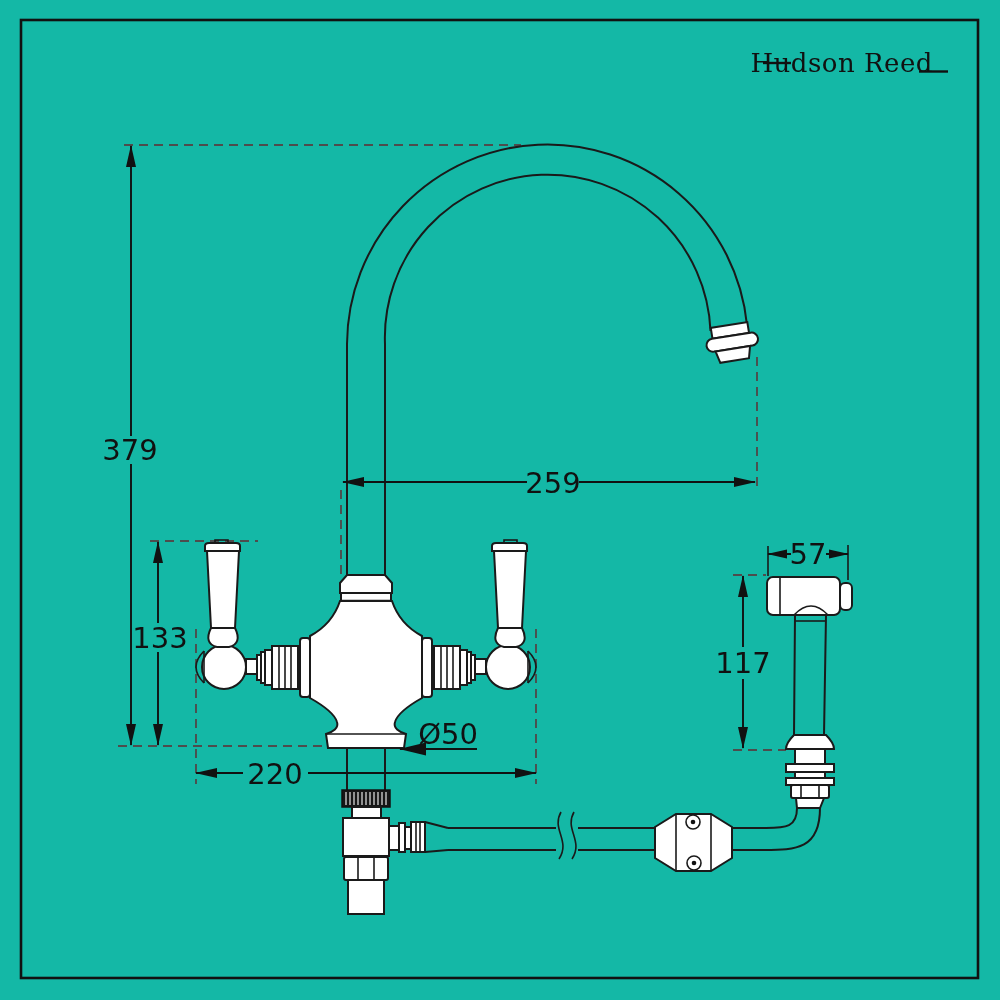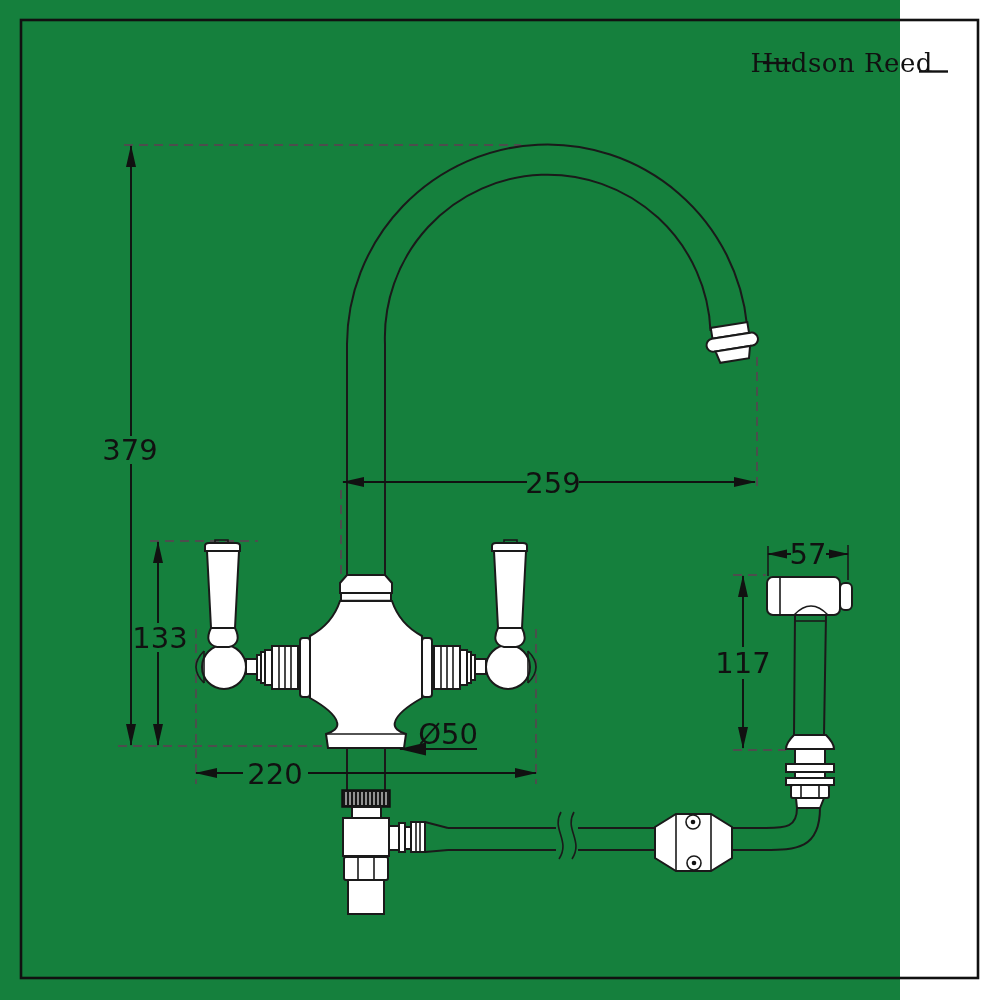--- a/index.html
+++ b/index.html
@@ -1,17 +1,17 @@
 <!DOCTYPE html>
 <html><head>
 <meta charset="utf-8">
 <style>
   html,body{margin:0;padding:0;background:#ffffff;}
   .sheet{
-    position:relative;width:900px;height:1000px;background:#15803d;
+    position:relative;width:1000px;height:1000px;background:#14b8a6;
     font-family:"DejaVu Sans","Liberation Sans",sans-serif;
   }
   svg{display:block;}
   .ink{stroke:#1a1a1a;fill:none;stroke-width:2;}
   .ink-fill{stroke:#1a1a1a;fill:#ffffff;stroke-width:2;}
   .fine{stroke:#1a1a1a;fill:none;stroke-width:1.6;}
   .dim{stroke:#111111;fill:none;stroke-width:1.9;}
   .dash{stroke:#4d4d4d;fill:none;stroke-width:1.9;stroke-dasharray:9 6;}
   .arrow{fill:#111111;stroke:none;}
   .dim-text{

